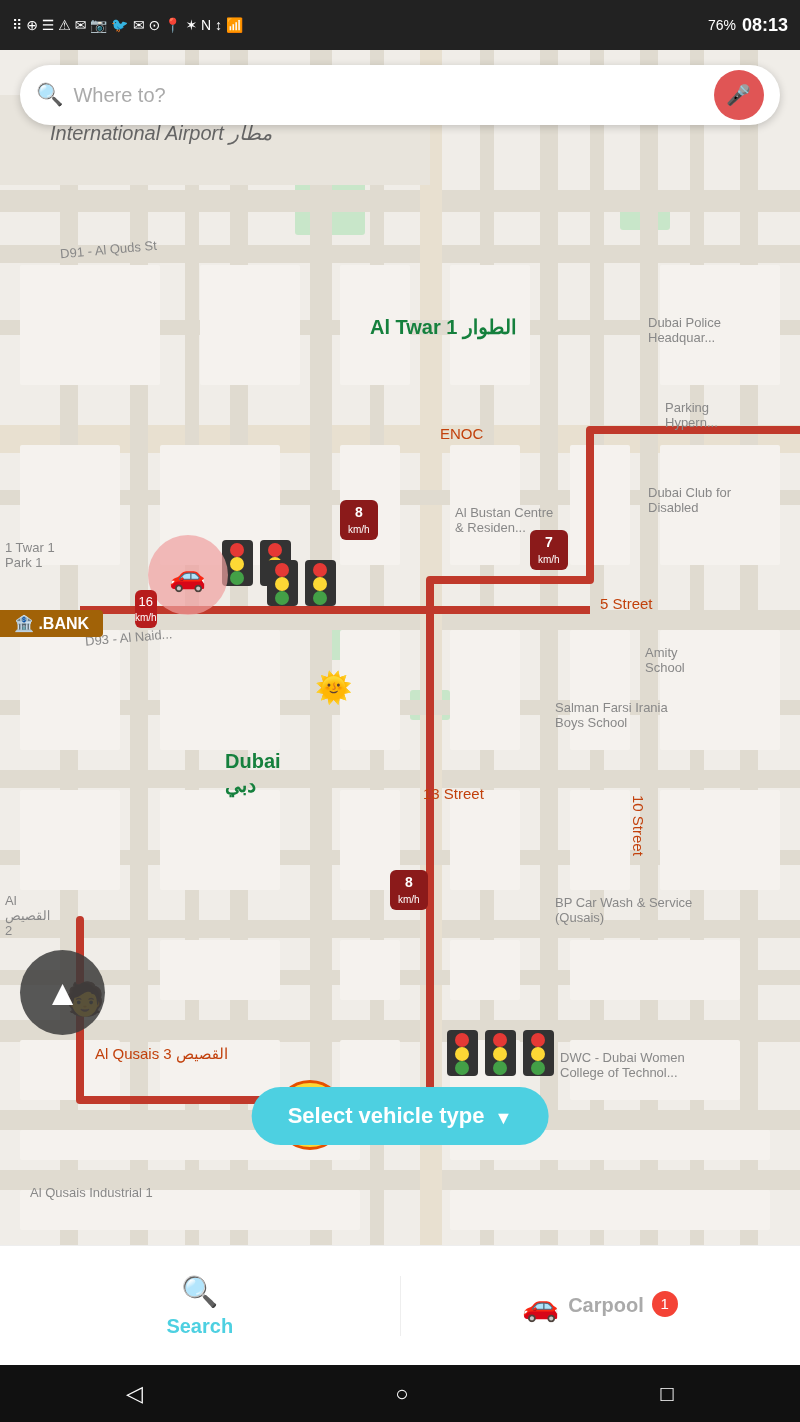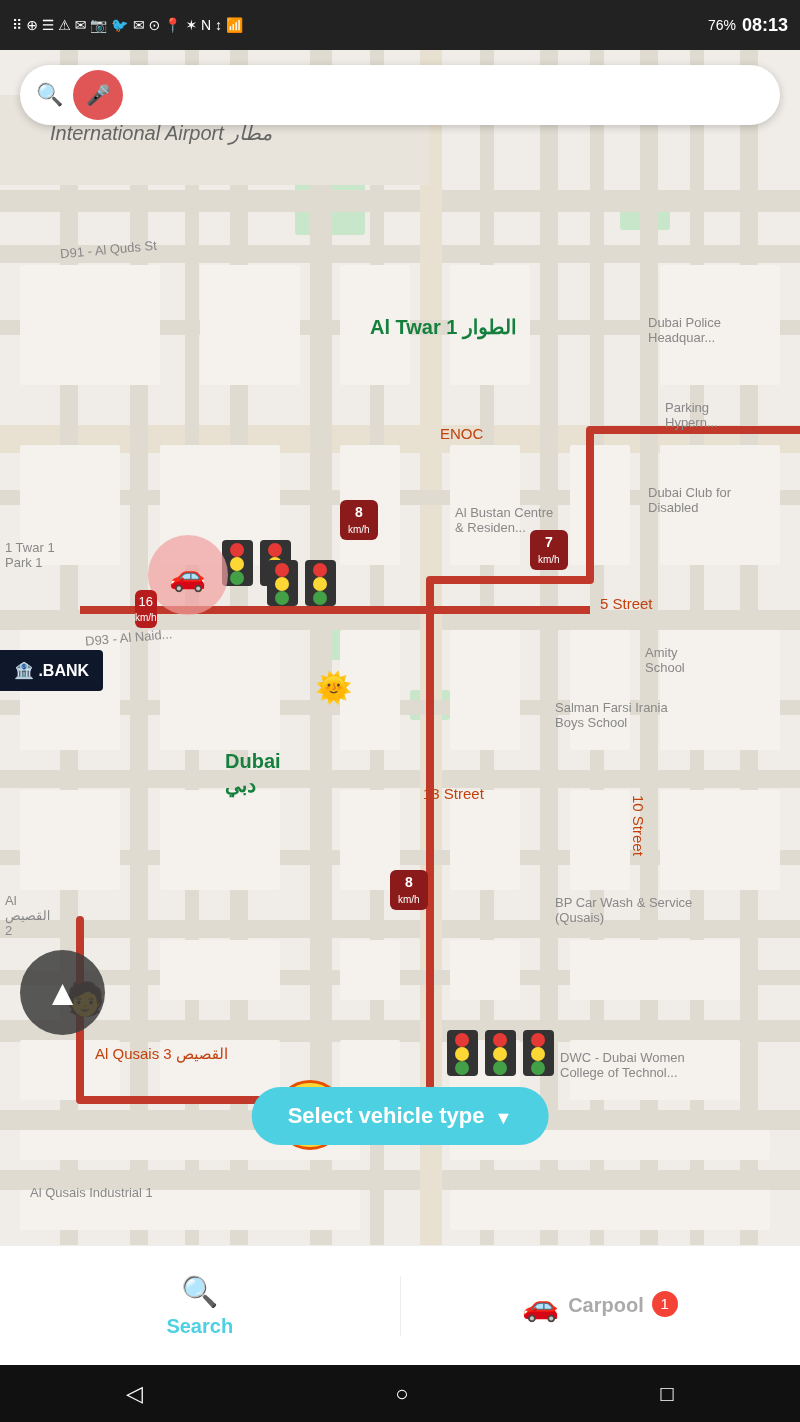--- a/index.html
+++ b/index.html
@@ -175,28 +175,27 @@
     }
     .select-vehicle-chevron {
       font-size: 18px;
     }
 
     
     .bank-logo {
       position: absolute;
       left: 0;
       top: 560px;
-      background: #0f172a;
-      color: #fff;
-      padding: 11px 14px;
+      background: #a16207;
+      color: #fff;
+      padding: 4px 14px;
       font-size: 16px;
       font-weight: bold;
       z-index: 5;
       border-radius: 0 4px 4px 0;
-      margin-top: 40px;
     }
 
     
     .map-label {
       position: absolute;
       color: #c2410c;
       font-size: 15px;
       z-index: 4;
     }
     .map-label-large {
@@ -395,20 +394,21 @@
 
     <polyline points="590,380 590,430 590,490 590,530 430,530 430,560 430,650 430,720 430,780 430,830 430,870 430,940 430,1000 430,1050 380,1050 310,1050 230,1050 185,1050 145,1050 80,1050 80,990 80,940 80,870" fill="none" stroke="#c0392b" stroke-width="8" stroke-linecap="round" stroke-linejoin="round"></polyline>
 
     <line x1="80" y1="560" x2="590" y2="560" stroke="#c0392b" stroke-width="8"></line>
 
     <line x1="590" y1="380" x2="800" y2="380" stroke="#c0392b" stroke-width="8"></line>
   </svg>
 
   <div class="search-bar">
     <div class="search-icon-container">🔍</div>
+    <span class="search-placeholder">Where to?</span>
     <div class="mic-button">🎤</div>
   </div>
 
   <div class="bank-logo">
     <span>🏦</span>
     <span>.BANK</span>
   </div>
 
   <div class="speed-badge" style="top:450px; left:340px;">
     8<br><span class="kmh">km/h</span>

